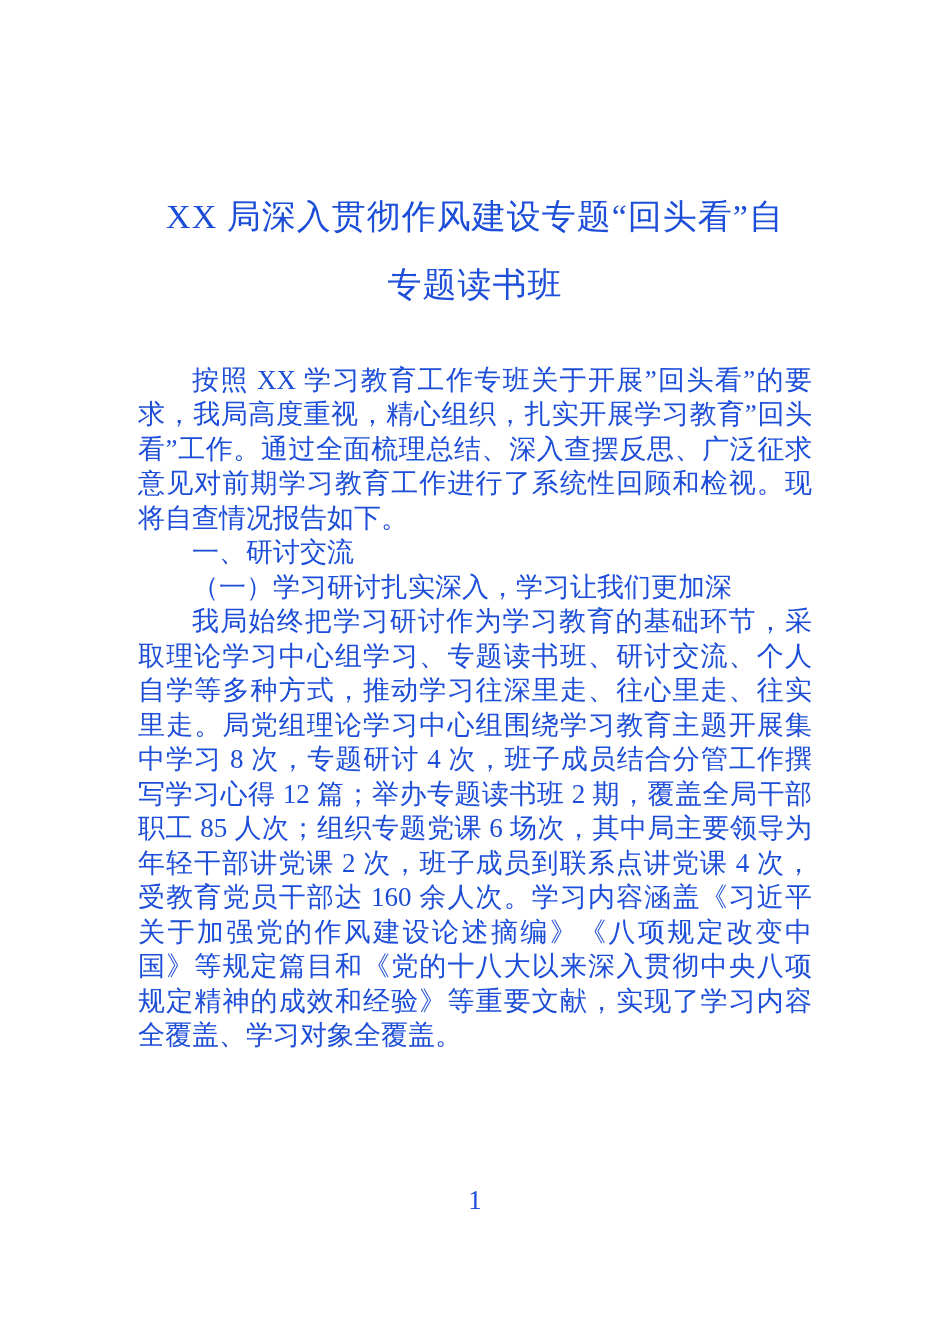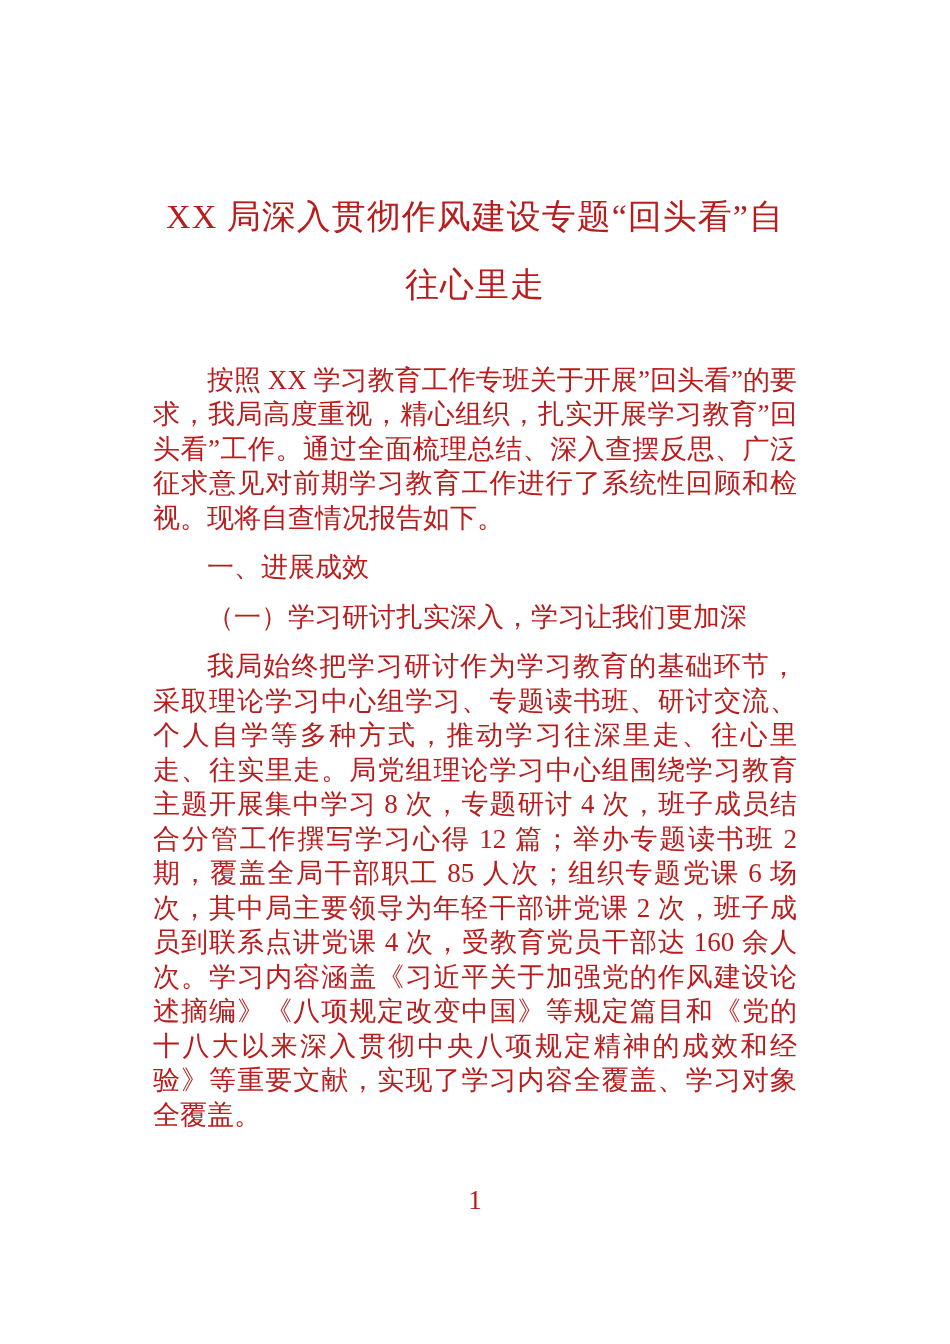--- a/index.html
+++ b/index.html
@@ -5,21 +5,21 @@
   html, body {
     margin: 0;
     padding: 0;
     background: #888888;
   }
   .page {
     width: 950px;
     height: 1344px;
     margin: 0 auto;
     background: #ffffff;
-    color: #b91c1c;
+    color: #1d4ed8;
     position: relative;
     overflow: hidden;
     font-family: "Liberation Serif", serif;
   }
   .content {
     padding: 0 138px;
   }
   .doc-title {
     padding-top: 160px;
     font-size: 34px;
@@ -31,21 +31,21 @@
   .doc-title .title-line {
     display: block;
   }
   .body-text {
     margin-top: 44px;
     font-size: 27px;
     line-height: 34.5px;
     text-align: justify;
   }
   .body-text p {
-    margin: 15px;
+    margin: 0;
     padding: 0;
     text-indent: 2em;
     word-break: break-all;
   }
   .page-footer {
     position: absolute;
     top: 1183px;
     left: 0;
     width: 100%;
     text-align: center;
@@ -54,26 +54,26 @@
   }
 </style>
 </head>
 <body>
 
 <div class="page">
   <div class="content">
 
     <h1 class="doc-title">
       <span class="title-line">XX 局深入贯彻作风建设专题“回头看”自</span>
-      <span class="title-line">往心里走</span>
+      <span class="title-line">专题读书班</span>
     </h1>
 
     <div class="body-text">
       <p>按照 XX 学习教育工作专班关于开展”回头看”的要求，我局高度重视，精心组织，扎实开展学习教育”回头看”工作。通过全面梳理总结、深入查摆反思、广泛征求意见对前期学习教育工作进行了系统性回顾和检视。现将自查情况报告如下。</p>
-      <p>一、进展成效</p>
+      <p>一、研讨交流</p>
       <p>（一）学习研讨扎实深入，学习让我们更加深</p>
       <p>我局始终把学习研讨作为学习教育的基础环节，采取理论学习中心组学习、专题读书班、研讨交流、个人自学等多种方式，推动学习往深里走、往心里走、往实里走。局党组理论学习中心组围绕学习教育主题开展集中学习 8 次，专题研讨 4 次，班子成员结合分管工作撰写学习心得 12 篇；举办专题读书班 2 期，覆盖全局干部职工 85 人次；组织专题党课 6 场次，其中局主要领导为年轻干部讲党课 2 次，班子成员到联系点讲党课 4 次，受教育党员干部达 160 余人次。学习内容涵盖《习近平关于加强党的作风建设论述摘编》《八项规定改变中国》等规定篇目和《党的十八大以来深入贯彻中央八项规定精神的成效和经验》等重要文献，实现了学习内容全覆盖、学习对象全覆盖。</p>
     </div>
 
   </div>
 
   <div class="page-footer">
     <span>1</span>
   </div>
 </div>

